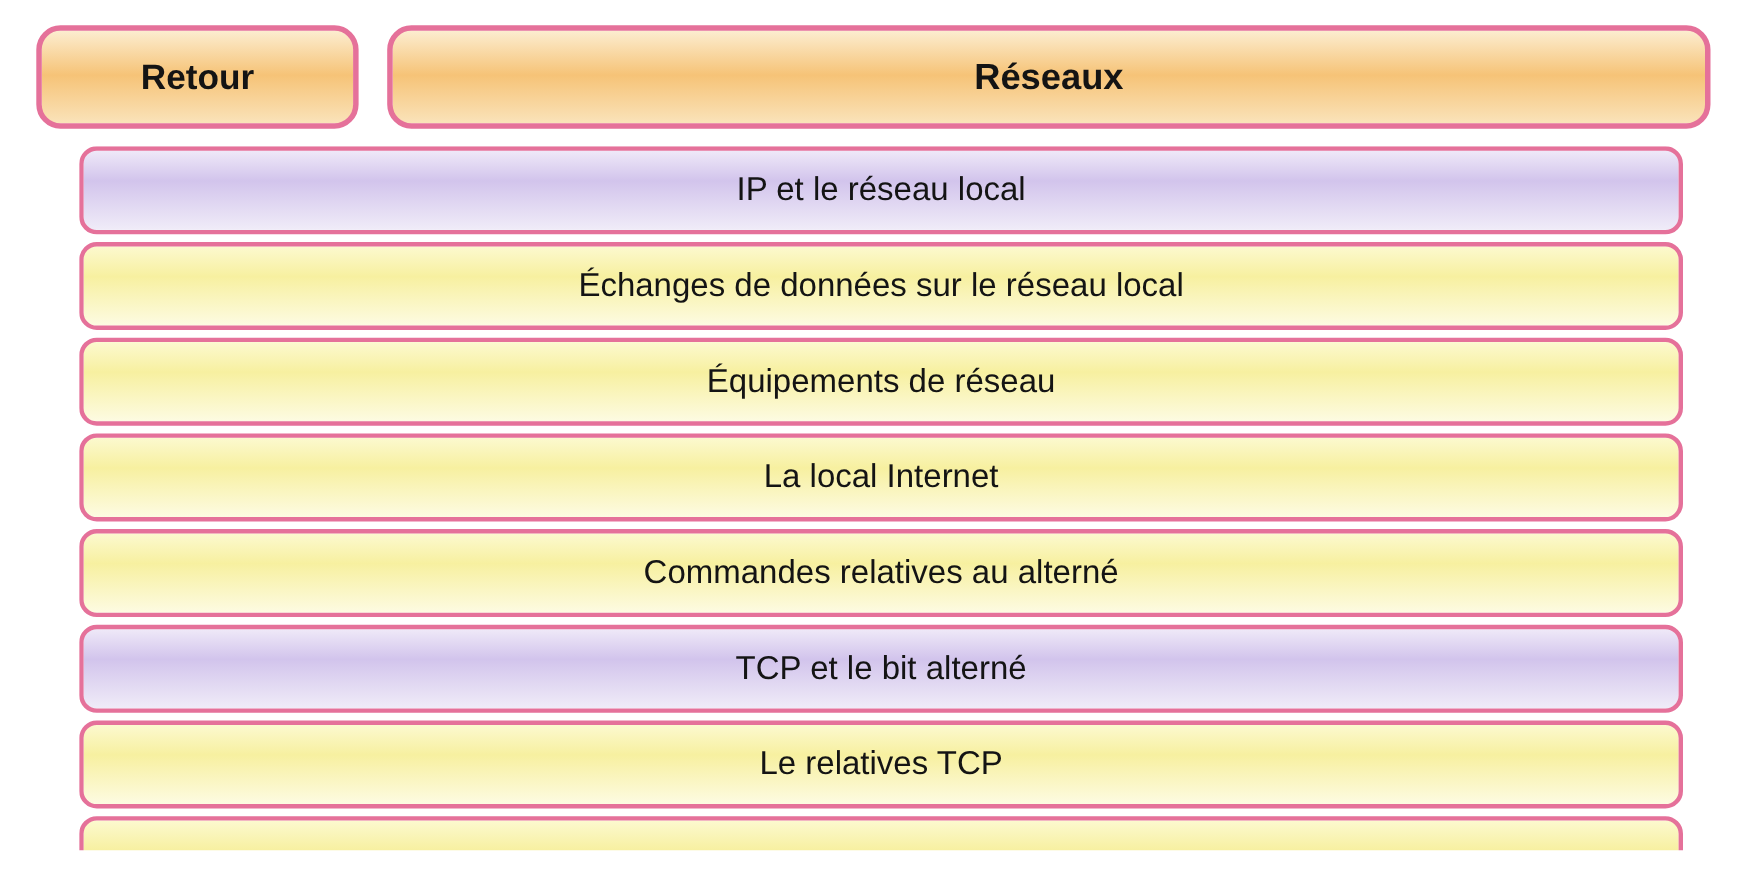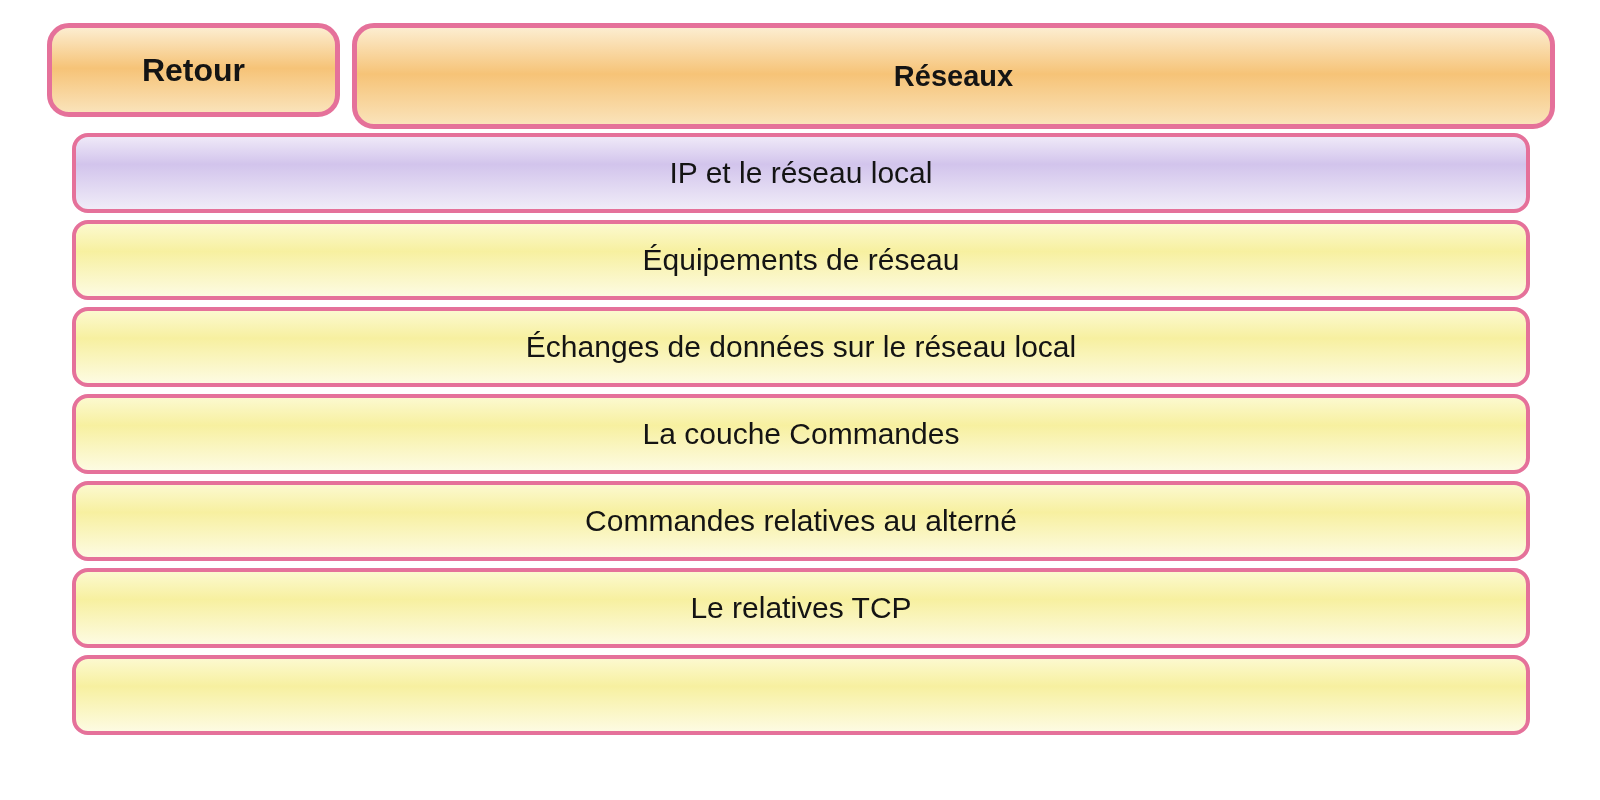--- a/index.html
+++ b/index.html
@@ -13,21 +13,21 @@
   }
   .screen {
     position: relative;
     width: 1600px;
     height: 800px;
     background: #ffffff;
   }
   
   .btn-back {
     position: absolute;
-    left: 47px;
+    left: 33px;
     top: 23px;
     width: 293px;
     height: 94px;
     box-sizing: border-box;
     border: 5px solid var(--c-border_pink);
     border-radius: 22px;
     background: linear-gradient(180deg,
       var(--c-orange_top) 0%,
       var(--c-orange_mid) 48%,
       var(--c-orange_bottom) 100%);
@@ -37,32 +37,32 @@
     color: var(--c-text);
     cursor: pointer;
     padding: 0;
     text-align: center;
   }
   .title-bar {
     position: absolute;
     left: 352px;
     top: 23px;
     width: 1203px;
-    height: 106px;
+    height: 94px;
     box-sizing: border-box;
     border: 5px solid var(--c-border_pink);
     border-radius: 22px;
     background: linear-gradient(180deg,
       var(--c-orange_top) 0%,
       var(--c-orange_mid) 48%,
       var(--c-orange_bottom) 100%);
     display: flex;
     align-items: center;
     justify-content: center;
-    font-size: 29px;
+    font-size: 33px;
     font-weight: bold;
     color: var(--c-text);
   }
   
   .menu-clip {
     position: absolute;
     left: 72px;
     top: 133px;
     width: 1458px;
     height: 640px;          
@@ -109,35 +109,38 @@
 <div class="screen">
   <button class="btn-back">Retour</button>
   <div class="title-bar">Réseaux</div>
 
   <div class="menu-clip">
   <button class="menu-item purple">
     <span class="menu-item-label">IP et le réseau local</span>
   </button>
 
   <button class="menu-item yellow">
+    <span class="menu-item-label">Échanges de données sur le réseau local</span>
+  </button>
+
+  <button class="menu-item yellow">
     <span class="menu-item-label">Équipements de réseau</span>
   </button>
 
   <button class="menu-item yellow">
-    <span class="menu-item-label">Échanges de données sur le réseau local</span>
-  </button>
-
-  <button class="menu-item yellow">
-    <span class="menu-item-label">La couche Commandes</span>
+    <span class="menu-item-label">La local Internet</span>
   </button>
 
   <button class="menu-item yellow">
     <span class="menu-item-label">Commandes relatives au alterné</span>
   </button>
 
+  <button class="menu-item purple">
+    <span class="menu-item-label">TCP et le bit alterné</span>
+  </button>
 
   <button class="menu-item yellow">
     <span class="menu-item-label">Le relatives TCP</span>
   </button>
 
   <button class="menu-item yellow">
     <span class="menu-item-label"></span>
   </button>
 </div>
 </div>

